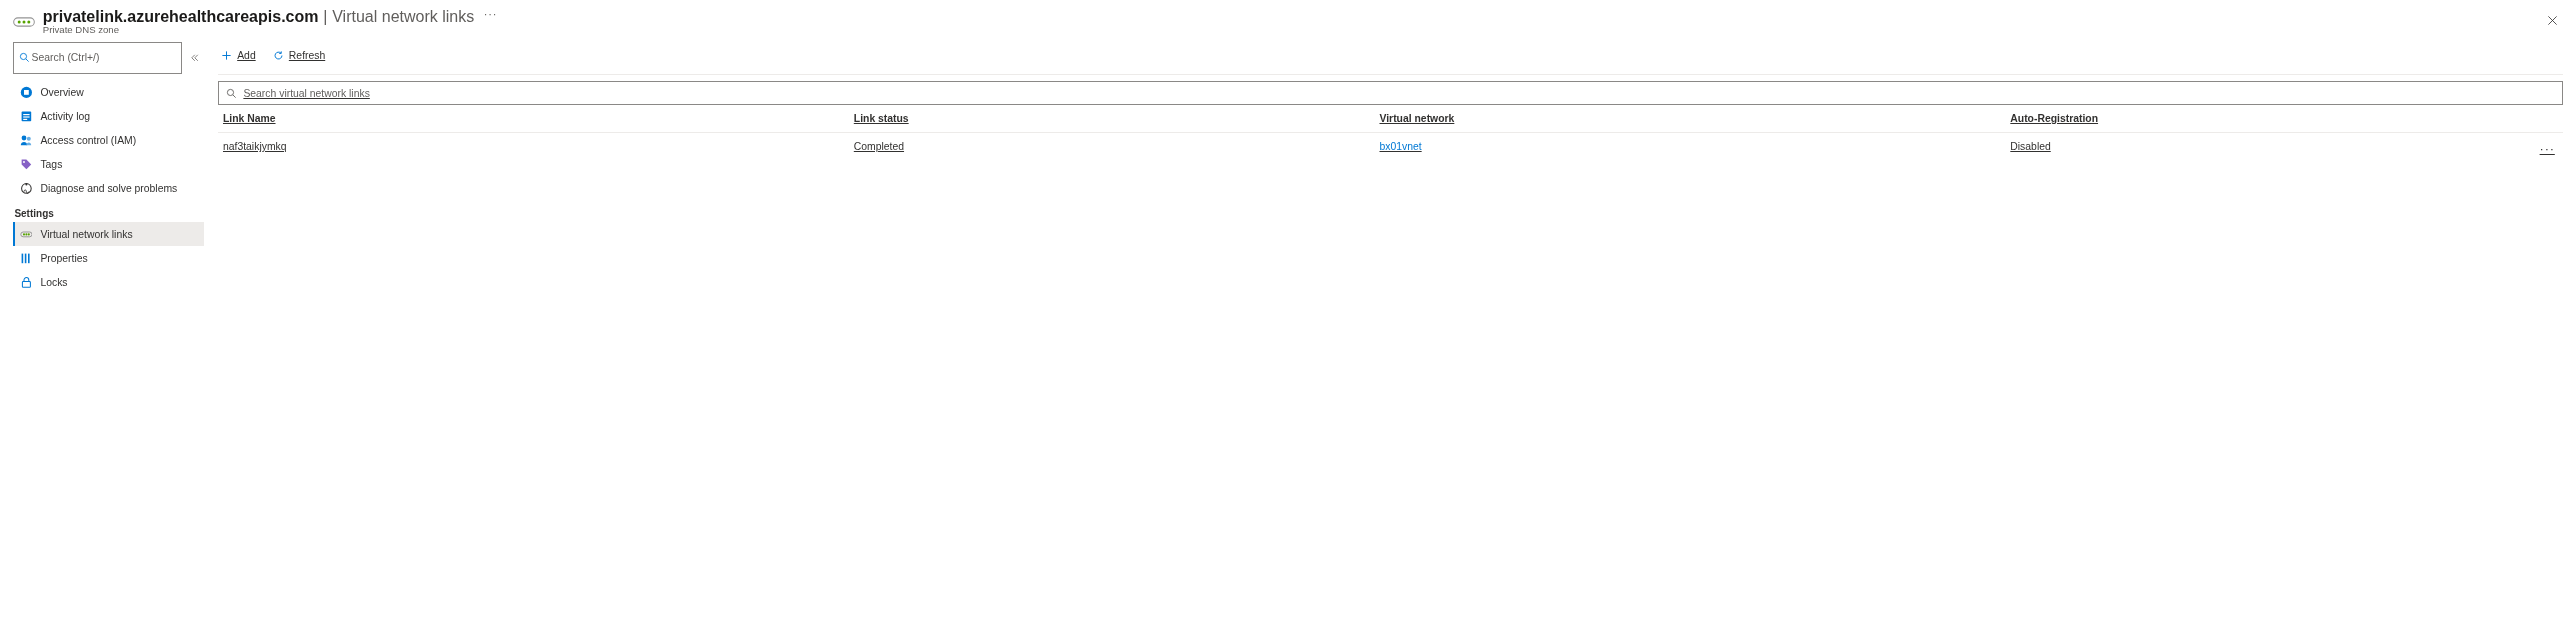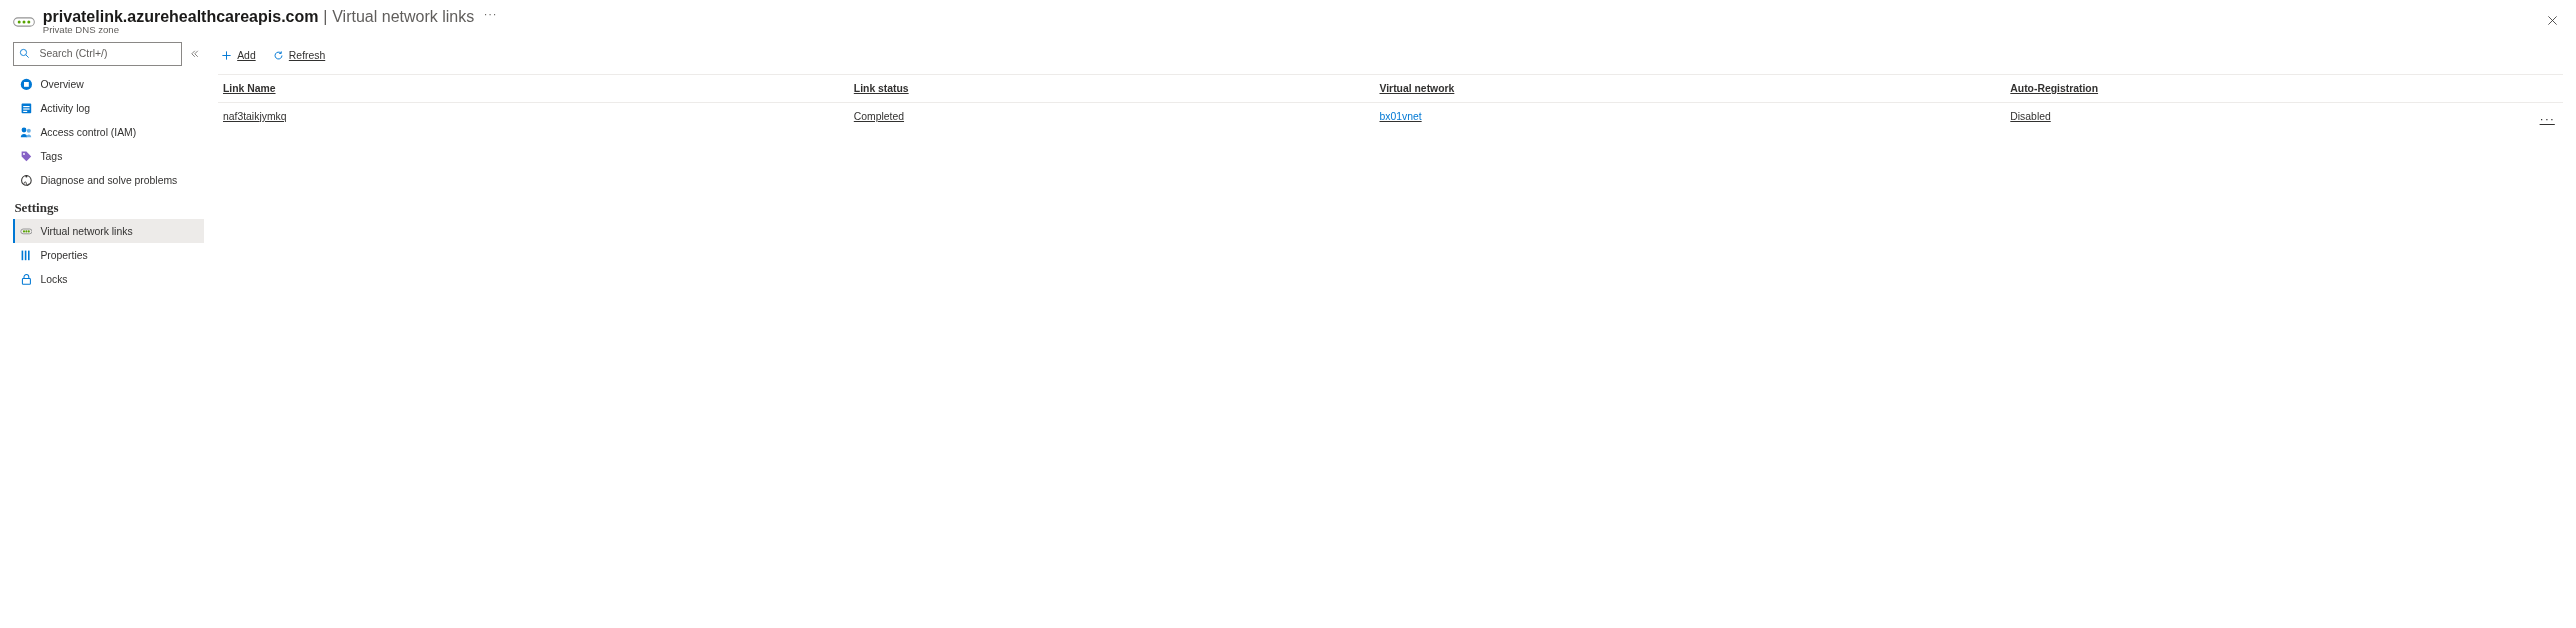--- a/index.html
+++ b/index.html
@@ -13,25 +13,25 @@
   .title-main { font-size: 16px; font-weight: 600; color: #1b1a19; }
   .title-sep { font-size: 16px; font-weight: 300; color: #605e5c; }
   .title-sub { font-size: 16px; font-weight: 400; color: #605e5c; }
   .title-more { font-size: 11px; color: #605e5c; padding: 0 4.8px; letter-spacing: 0.8px; cursor: pointer; }
   .subtitle { font-size: 9.6px; color: #605e5c; margin-top: -1.6px; }
   .close-btn { position: absolute; right: 0; top: 1.6px; width: 22px; height: 22px; display:flex; align-items:center; justify-content:center; cursor:pointer; color:#323130; }
   
   .body { display: flex; gap: 14.4px; }
   .sidebar { width: 191px; flex-shrink: 0; }
   .search-row { display:flex; align-items:center; gap:4.8px; margin-bottom: 6.4px; }
-  .search-box { flex: 1; display:flex; align-items:center; border:0.8px solid #8a8886; height:24px; padding: 0 4.8px; gap:8px; }
+  .search-box { flex: 1; display:flex; align-items:center; border:0.8px solid #8a8886; height:32px; padding: 0 4.8px; gap:0; }
   .search-box input { border:none; outline:none; font-size:10.4px; flex:1; background:transparent; color:#323130; }
   .search-box input::placeholder { color:#605e5c; }
   .collapse-btn { width:17.5px; height:17.5px; display:flex; align-items:center; justify-content:center; cursor:pointer; color:#605e5c; }
-  .nav-group-label { font-size:13px; font-weight:600; margin: 8px 0 3.2px 1.6px; color:#323130;font-family:Liberation Serif, serif; }
+  .nav-group-label { font-size:10px; font-weight:600; margin: 8px 0 3.2px 1.6px; color:#323130; }
   .nav-item { display:flex; align-items:center; height:24px; padding: 0 4.8px; gap:8px; cursor:pointer; border-left:2.4px solid transparent; }
   .nav-item.selected { background:#edebe9; border-left-color:#0078d4; }
   .nav-icon { width:12.8px; height:12.8px; display:flex; align-items:center; justify-content:center; flex-shrink:0; }
   .nav-label { font-size:10.4px; }
   
   .main { flex:1; display:flex; flex-direction:column;text-decoration:underline; }
   .toolbar { display:flex; align-items:center; gap:11px; padding: 1.6px 0 6.4px 0; border-bottom:0.8px solid #edebe9; }
   .tool-btn { display:flex; align-items:center; gap:4.8px; height:24px; padding:0 3.2px; cursor:pointer; color:#323130; }
   .tool-btn .ico { color:#0078d4; display:flex; align-items:center; }
   .list-search { margin:6.4px 0 0 0; border:0.8px solid #8a8886; height:24px; display:flex; align-items:center; padding:0 6.4px; gap:4.8px; }
@@ -200,20 +200,27 @@
           <span class="ico">
             <svg viewBox="0 0 16 16" width="11" height="11">
                 <path d="M13 8a5 5 0 11-1.5-3.5" fill="none" stroke="#0078d4" stroke-width="1.4"></path>
                 <polyline points="12,2 12,5 9,5" fill="none" stroke="#0078d4" stroke-width="1.4"></polyline>
               </svg>
           </span>
           <span>Refresh</span>
         </div>
       </div>
 
+      <div class="list-search">
+        <svg viewBox="0 0 16 16" width="11" height="11">
+          <circle cx="6.5" cy="6.5" r="4.5" fill="none" stroke="#605e5c" stroke-width="1.3"></circle>
+          <line x1="10" y1="10" x2="14" y2="14" stroke="#605e5c" stroke-width="1.3"></line>
+        </svg>
+        <input type="text" placeholder="Search virtual network links" style="">
+      </div>
 
       <div class="grid grid-header">
         <div class="cell hcell">Link Name</div>
         <div class="cell hcell">Link status</div>
         <div class="cell hcell">Virtual network</div>
         <div class="cell hcell">Auto-Registration</div>
         <div class="cell hcell"></div>
       </div>
 
       <div class="grid">

